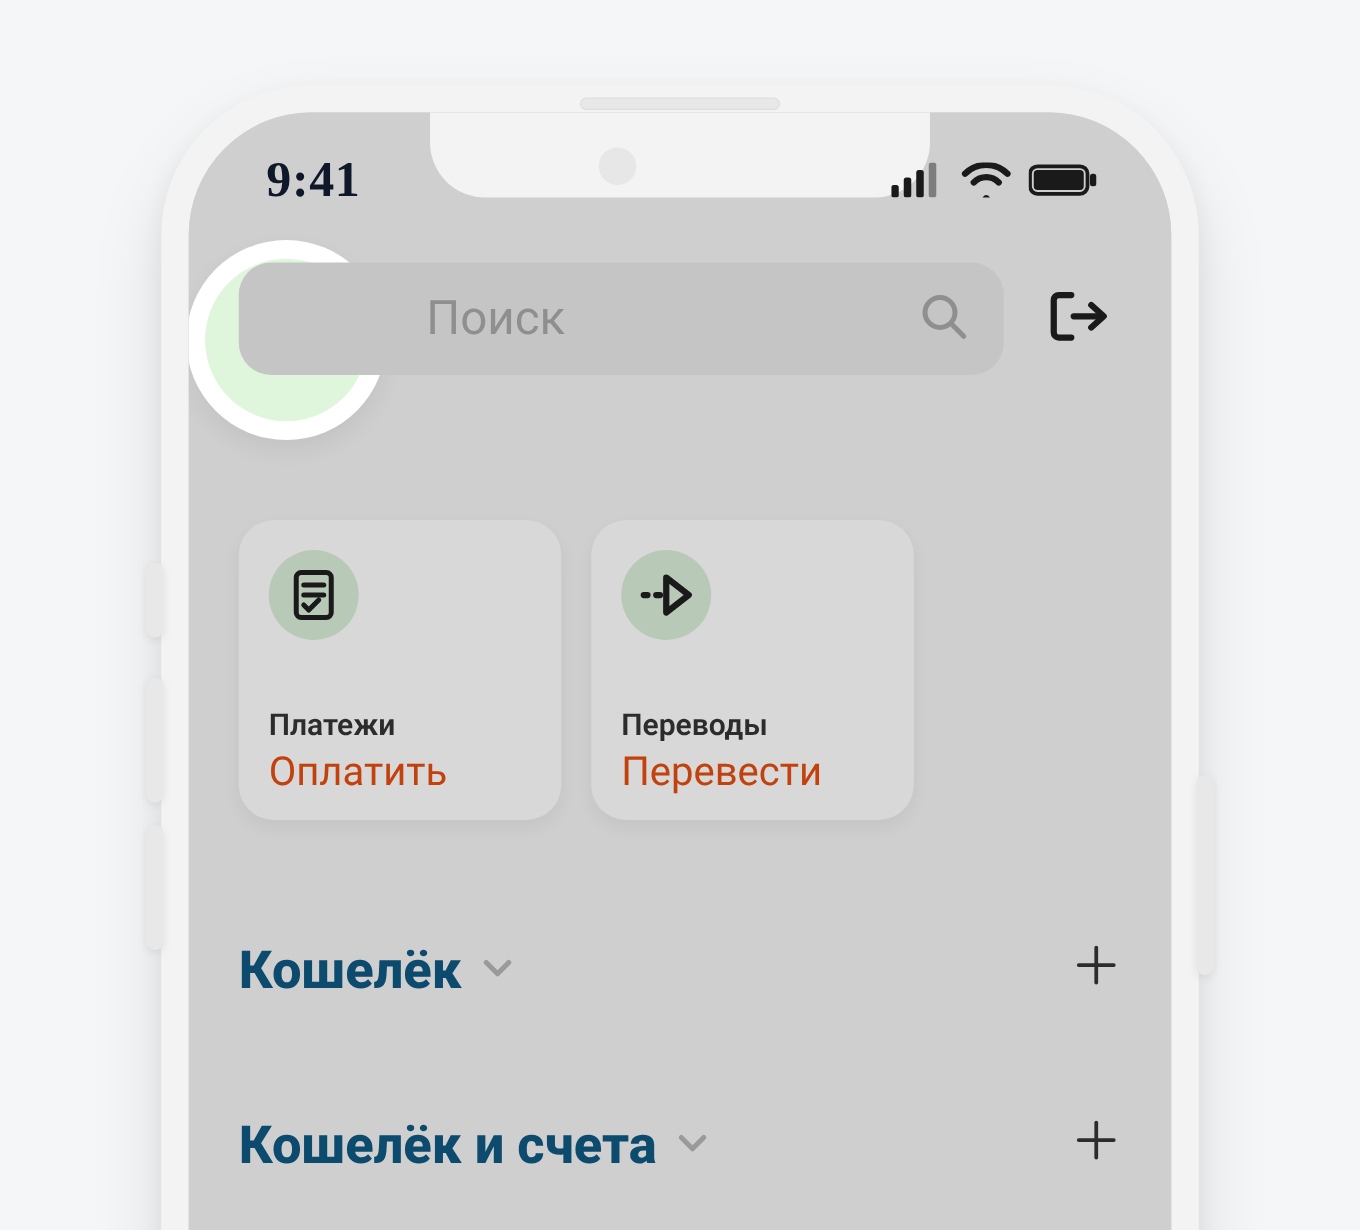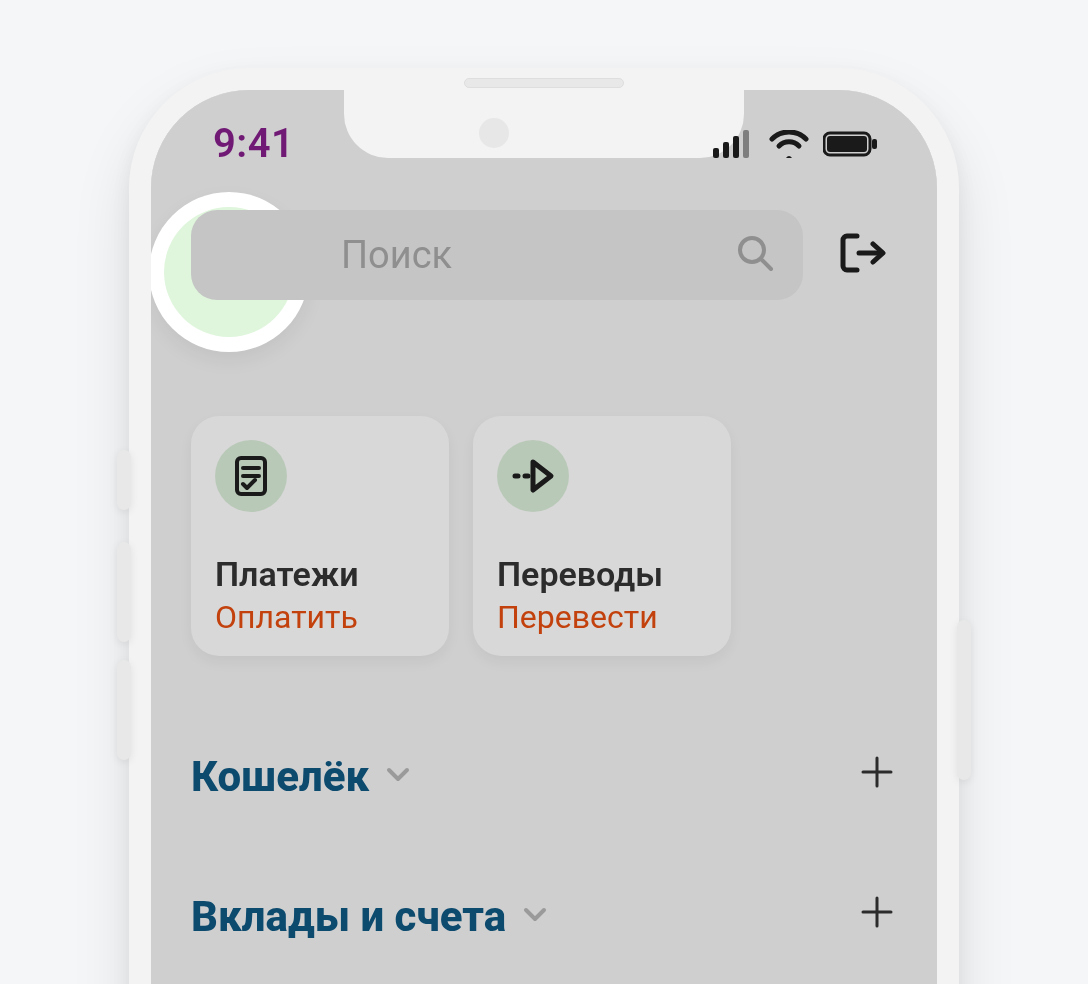--- a/index.html
+++ b/index.html
@@ -103,23 +103,24 @@
     height: 100px;
     display: flex;
     align-items: center;
     justify-content: space-between;
     padding: 0 58px 0 62px;
     z-index: 4;
   }
   .time {
     font-size: 40px;
     font-weight: 600;
-    color: #701a75;
+    color: #0f172a;
     letter-spacing: 0.5px;
     padding-top:6px;
+    font-family:Liberation Serif, serif;
   }
   .status-icons { display: flex; align-items: center; gap: 14px; padding-top: 8px;}
   .status-icons svg { display: block; }
 
   
   .app-header {
     display: flex;
     align-items: center;
     gap: 14px;
     padding: 0 20px;
@@ -197,21 +198,21 @@
     box-shadow: 0 6px 14px rgba(0,0,0,.05);
   }
   .card .icon-circ {
     width: 72px; height: 72px; border-radius: 50%;
     background: #b9c9b8;
     display:flex; align-items:center; justify-content:center;
     color:#1a1a1a;
   }
   .card-title {
     margin-top: auto;
-    font-size: 34px;
+    font-size: 24px;
     font-weight: 600;
     color: #2c2c2c;
   }
   .card-sub {
     font-size: 32px;
     color: #c2410c;
     margin-top: 4px;
   }
 
   
@@ -345,21 +346,21 @@
           <span class="plus">
             <svg width="40" height="40" viewBox="0 0 40 40">
                 <line x1="20" y1="6" x2="20" y2="34" stroke="#2c2c2c" stroke-width="3" stroke-linecap="round"></line>
                 <line x1="6" y1="20" x2="34" y2="20" stroke="#2c2c2c" stroke-width="3" stroke-linecap="round"></line>
               </svg>
           </span>
         </div>
 
         <div class="section-row">
           <div class="section-left">
-            <span class="section-title">Вклады и счета</span>
+            <span class="section-title">Кошелёк и счета</span>
             <span class="chevron">
               <svg width="26" height="26" viewBox="0 0 26 26">
                   <path d="M4 9 l9 9 l9 -9" fill="none" stroke="currentColor" stroke-width="4" stroke-linecap="round" stroke-linejoin="round"></path>
                 </svg>
             </span>
           </div>
           <span class="plus">
             <svg width="40" height="40" viewBox="0 0 40 40">
                 <line x1="20" y1="6" x2="20" y2="34" stroke="#2c2c2c" stroke-width="3" stroke-linecap="round"></line>
                 <line x1="6" y1="20" x2="34" y2="20" stroke="#2c2c2c" stroke-width="3" stroke-linecap="round"></line>

